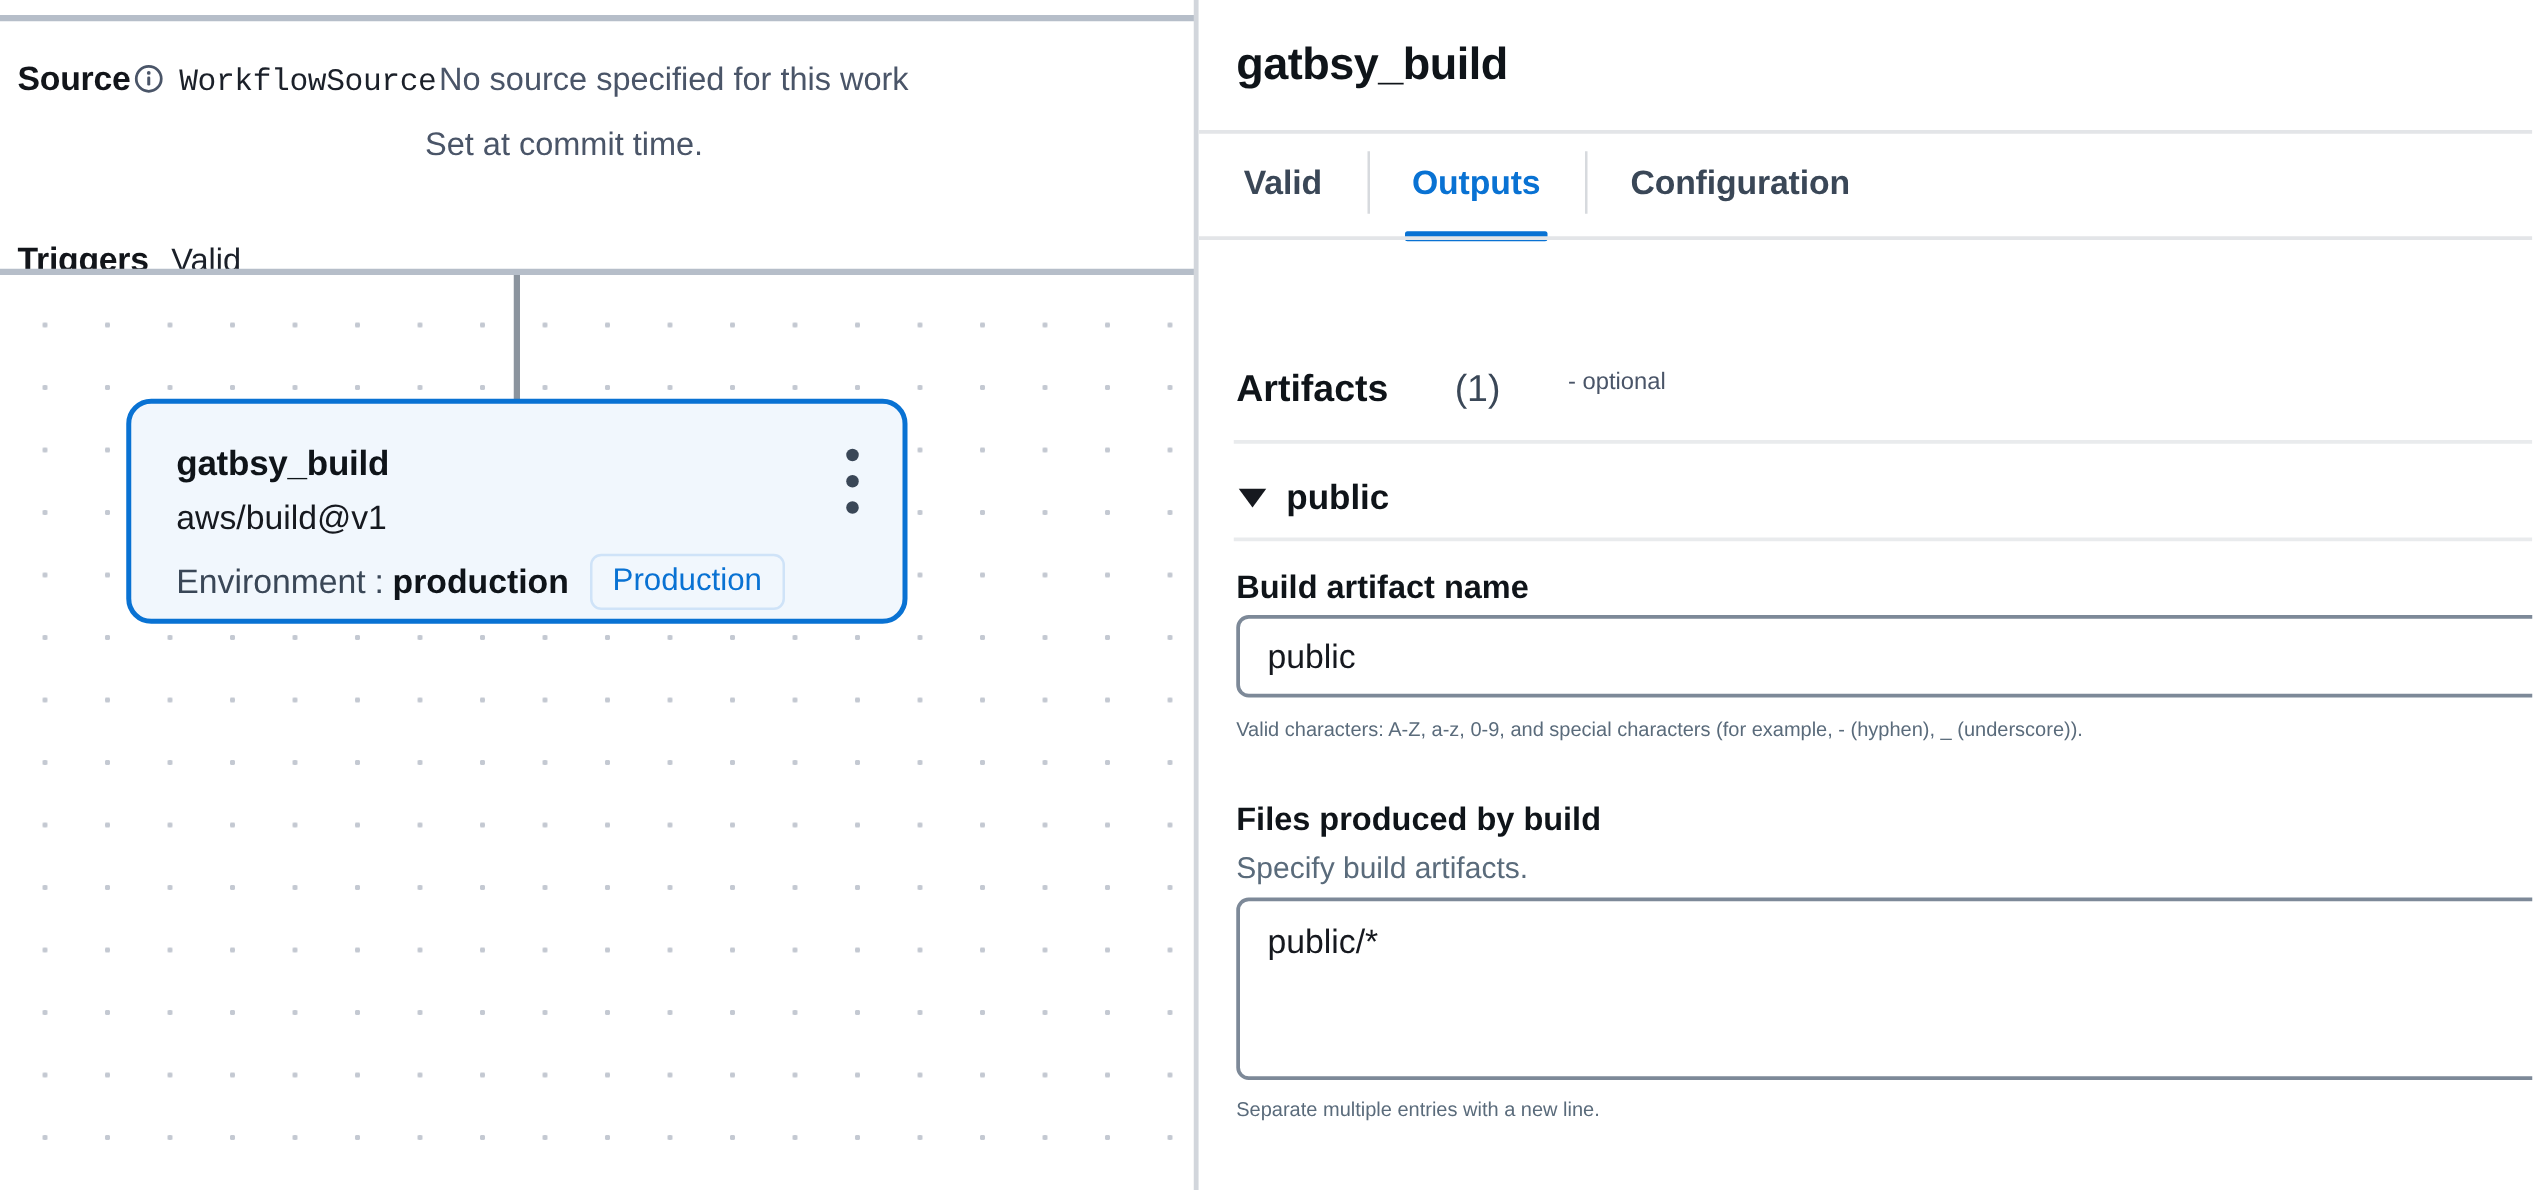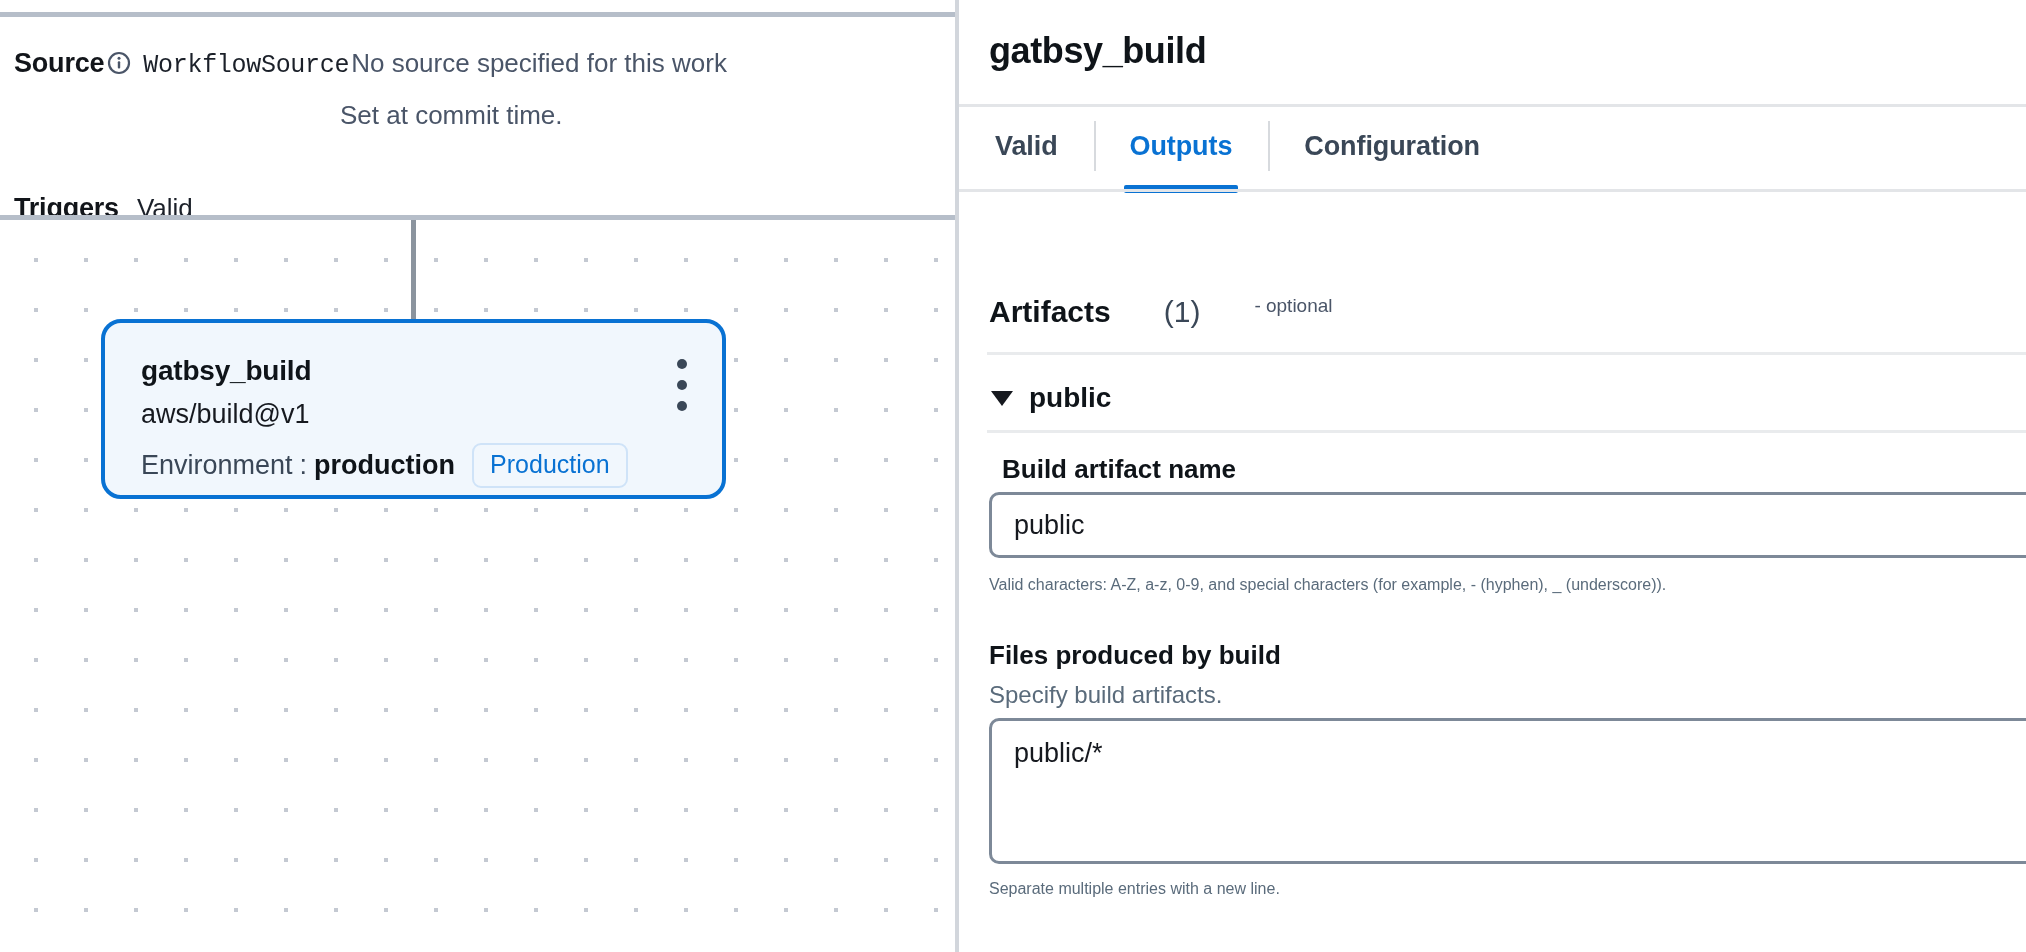--- a/index.html
+++ b/index.html
@@ -312,21 +312,21 @@
 
     <div class="rule-a"></div>
 
     <div class="expander">
       <span class="caret"></span>
       <span class="expander-label">public</span>
     </div>
 
     <div class="rule-b"></div>
 
-    <div class="field-label" style="left:30px; top:454px;margin-left:13px;">Build artifact name</div>
+    <div class="field-label" style="left:30px; top:454px;">Build artifact name</div>
 
     <input class="text-input" style="left: 30px; top: 492px; width: 1120px; height: 66px;" value="public">
 
     <div class="field-help" style="left:30px; top:576px;">Valid characters: A-Z, a-z, 0-9, and special characters (for example, - (hyphen), _ (underscore)).</div>
 
     <div class="field-label" style="left:30px; top:640px;">Files produced by build</div>
 
     <div class="field-sub" style="left:30px; top:681px;">Specify build artifacts.</div>
 
     <textarea class="text-area" style="left: 30px; top: 718px; width: 1120px; height: 146px;">public/*</textarea>

